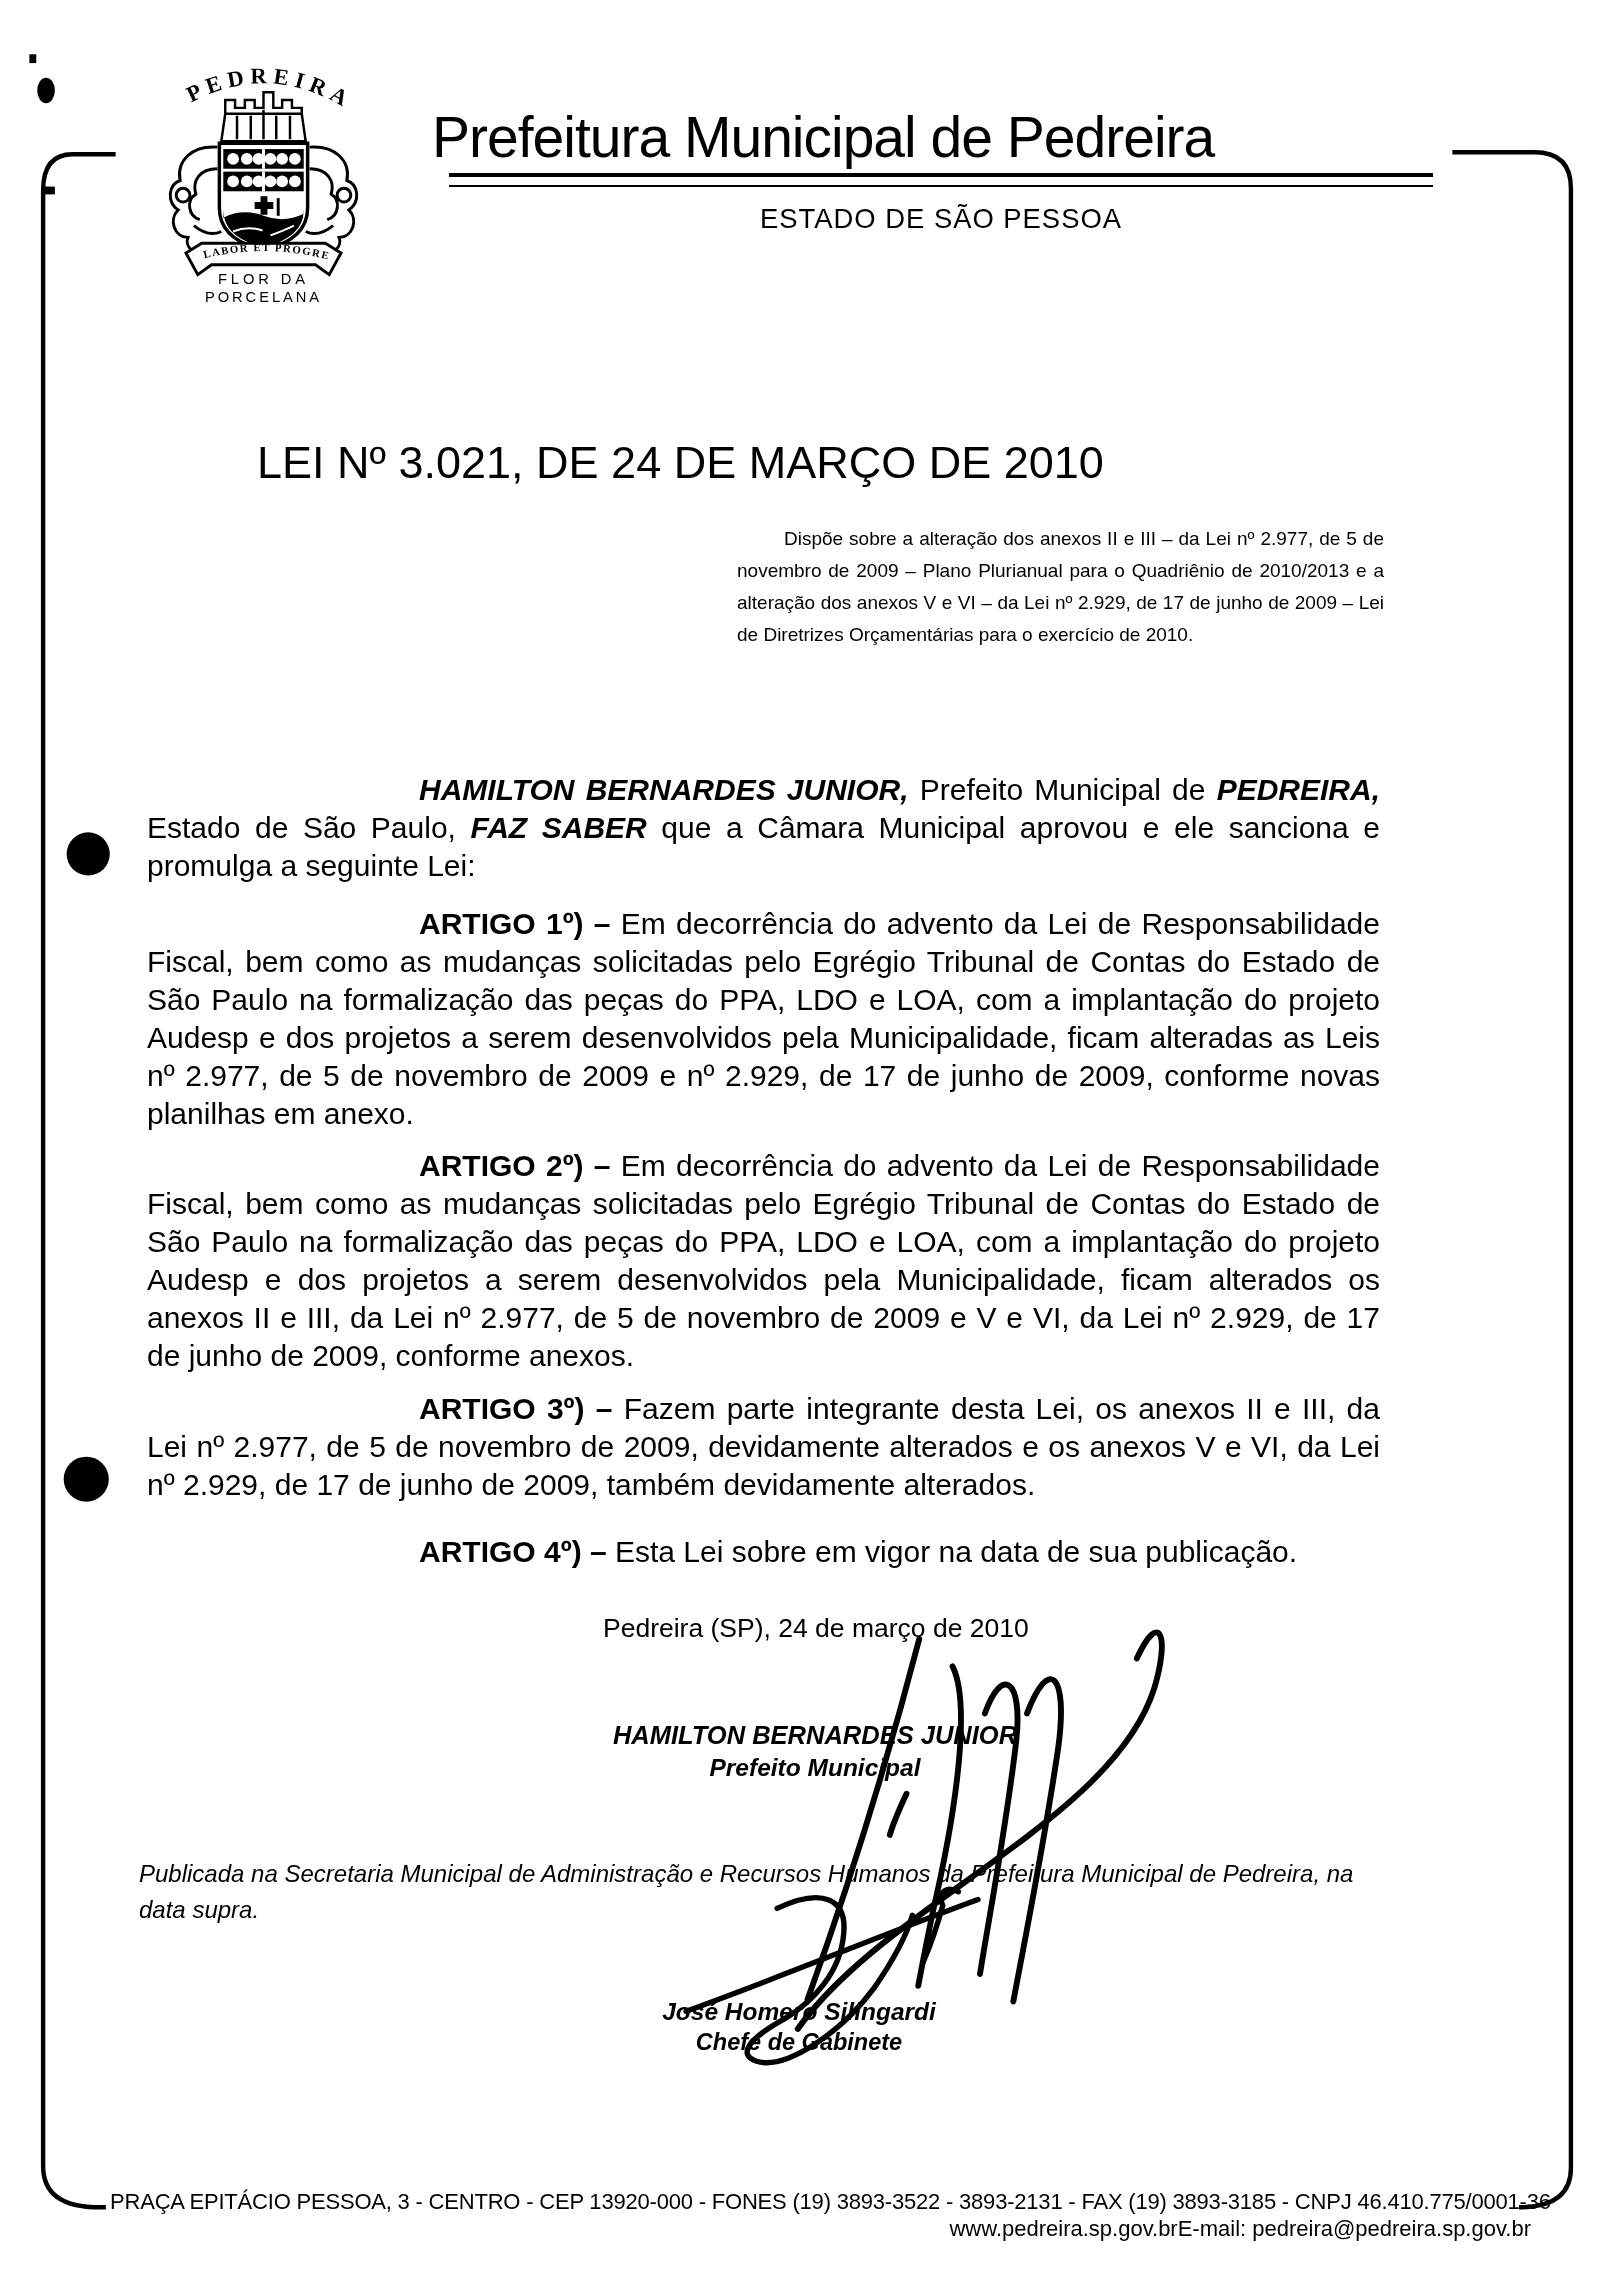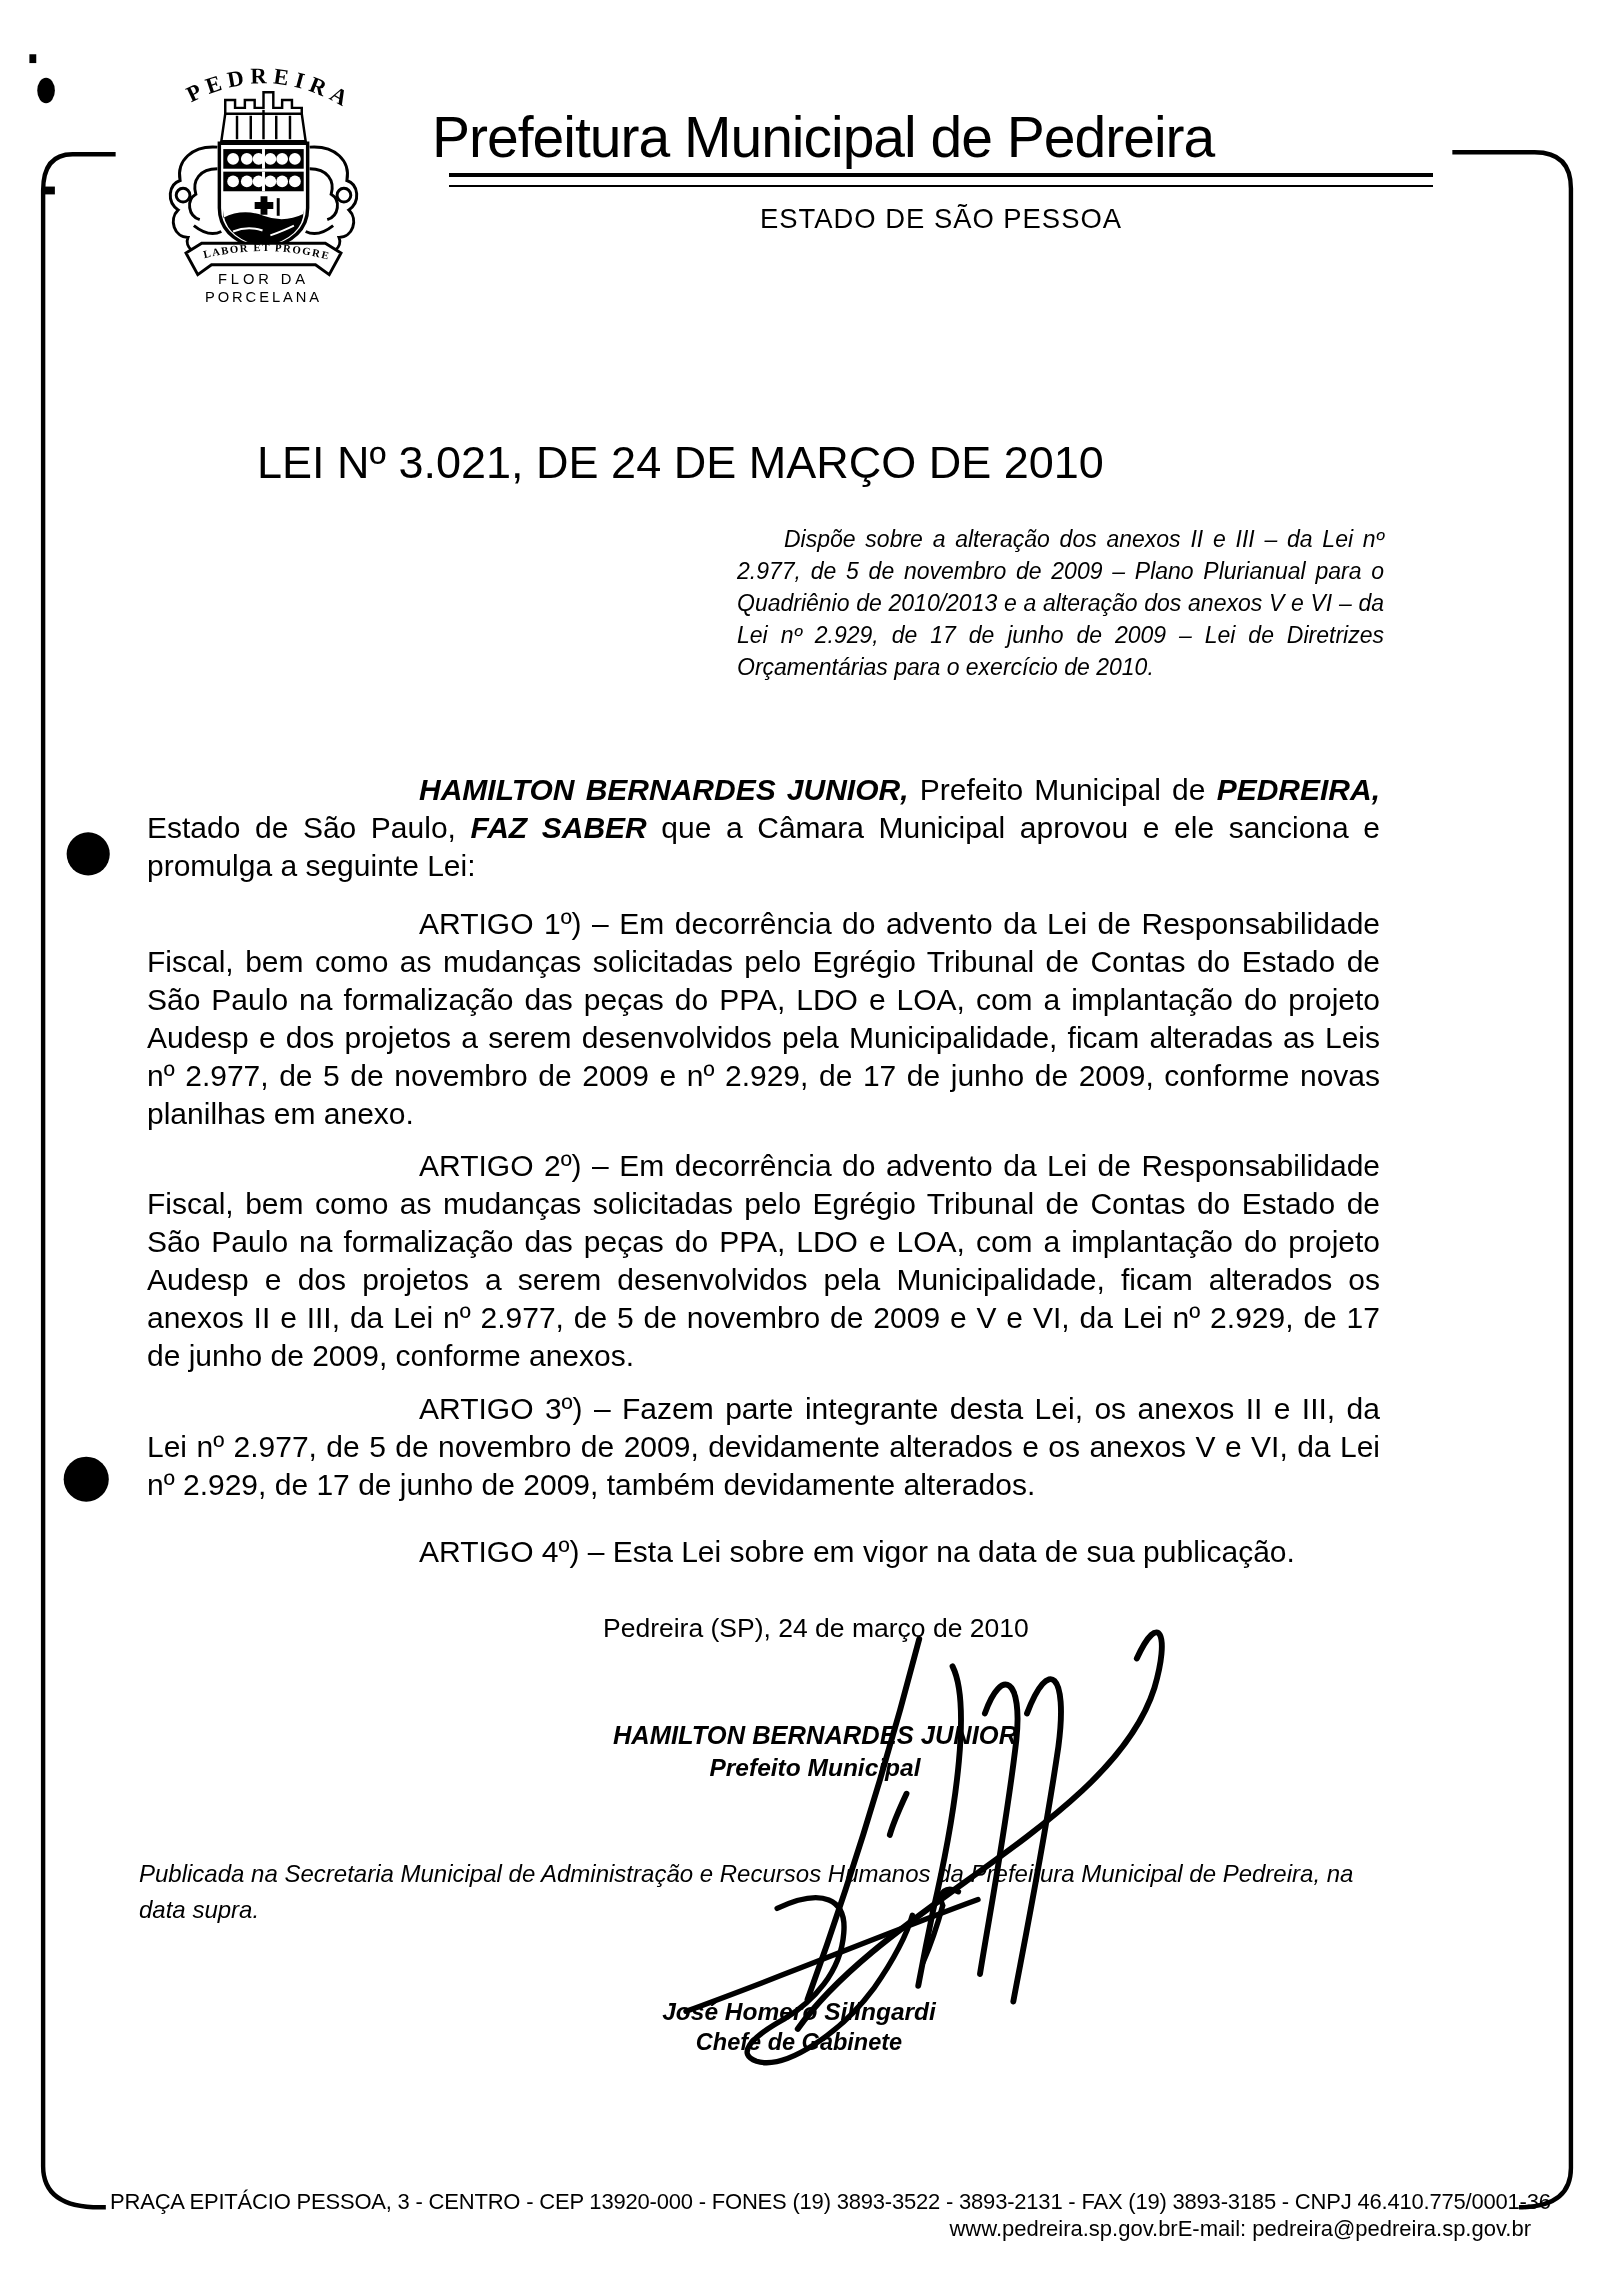--- a/index.html
+++ b/index.html
@@ -19,30 +19,30 @@
     white-space:nowrap;
   }
   .brand-rule{left:449px;top:173px;width:984px;height:3.9px;
     border-top:4.9px solid #000;border-bottom:2.9px solid #000;padding-bottom:3.9px;box-sizing:content-box;}
   .state-line{left:449px;top:203px;width:984px;text-align:center;
     font-size:27.4px;letter-spacing:1px;}
   
   .law-title{left:257px;top:437px;font-size:45px;font-weight:normal;white-space:nowrap;}
   .epigraph{
     left:737px;top:523px;width:647px;
-    font-size:23px;font-style:italic;line-height:32px;
+    font-size:19px;line-height:32px;
     text-align:justify;text-indent:47px;
   }
   .body-par{
     left:147px;width:1233px;
     font-size:30px;line-height:38px;
     text-align:justify;text-indent:272px;
   }
   .b-i{font-weight:bold;font-style:italic;}
-  .lead{font-weight:normal;}
+  .lead{font-weight:bold;}
   .preamble{top:741px;}
   .art1{top:875px;}
   .art2{top:1117px;}
   .art3{top:1360px;}
   .art4{top:1503px;}
   .dateline{left:603px;top:1613px;font-size:26.5px;white-space:nowrap;}
   
   .sig-block{text-align:center;}
   .sig-mayor{left:570px;top:1721px;width:490px;}
   .sig-name{font-size:25.5px;font-weight:bold;font-style:italic;white-space:nowrap;}

